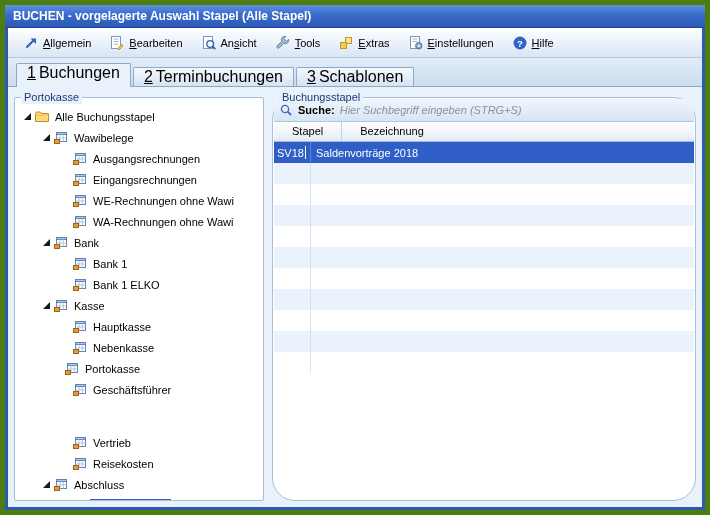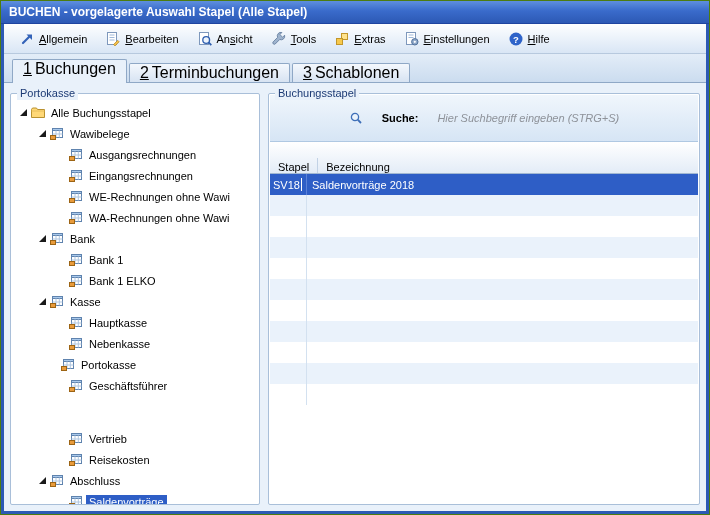--- a/index.html
+++ b/index.html
@@ -1,19 +1,19 @@
 <!DOCTYPE html>
 <html><head>
 <meta charset="utf-8">
 <style>
   * { margin:0; padding:0; box-sizing:border-box; }
   html,body { background:#fff; }
   body { font-family:"Liberation Sans", sans-serif; }
 
-  .window { width:710px; height:515px; display:flex; flex-direction:column; border:1px solid #4d7c0f; }
+  .window { width:710px; height:515px; display:flex; flex-direction:column; border:5px solid #4d7c0f; }
   .titlebar { flex:0 0 23px; background:linear-gradient(180deg,#5E8FDE 0%,#3A6BCB 45%,#2C59B4 100%);
     color:#fff; font-size:12px; font-weight:bold; display:flex; align-items:center; padding:0 8px;
     border-bottom:1px solid #1E44A0; white-space:nowrap; }
   .frame { flex:1; border-left:3px solid #2C59B4; border-right:3px solid #2C59B4; border-bottom:3px solid #2C59B4;
     background:#E9F1FA; display:flex; flex-direction:column; min-height:0; }
 
   .toolbar { flex:0 0 30px; background:linear-gradient(#FDFEFF,#D9E6F5); border-bottom:1px solid #B7C9DE;
     display:flex; align-items:center; padding:0 8px; gap:4px; }
   .menu-btn { display:flex; align-items:center; gap:4px; font-size:11px; padding:3px 6px;
     border:1px solid transparent; border-radius:2px; cursor:default; white-space:nowrap; }
@@ -27,39 +27,39 @@
     border-radius:2px 2px 0 0; background:linear-gradient(#F4F8FD,#D7E3F2); white-space:nowrap; }
   .tab.active { background:#E9F1FA; margin-bottom:-1px; padding-bottom:5px; }
   .tab-num { text-decoration:underline; margin-right:3px; }
 
   .content { flex:1; display:flex; gap:8px; padding:10px 6px 6px; min-height:0; }
   .groupbox { border:1px solid #A9BFD9; border-radius:2px; position:relative; background:#fff;
     display:flex; flex-direction:column; min-height:0; }
   .groupbox-label { position:absolute; top:-7px; left:6px; background:#E9F1FA; padding:0 3px;
     font-size:11px; color:#1C3A74; line-height:13px; }
   .gb-selektion { flex:0 0 250px; }
-  .gb-stapel { flex:1; }
+  .gb-stapel { flex:1;border-radius:23px; }
 
   .tree { flex:1; padding-top:8px; overflow:hidden; }
   .tree-row { height:21px; display:flex; align-items:center; font-size:11px; white-space:nowrap; cursor:default; }
   .tree-arrow { width:13px; height:12px; display:inline-flex; align-items:center; justify-content:center; flex:0 0 13px; }
   .tree-icon { width:18px; height:16px; flex:0 0 18px; }
   .tree-icon svg { display:block; }
   .tree-label { padding:1px 3px; }
   .tree-row.selected .tree-label { background:#2E5EC6; color:#fff; }
 
   .search-bar { flex:0 0 22px; margin:1px 1px 0; background:linear-gradient(#F0F6FC,#D6E5F5);
-    border-bottom:1px solid #AFC8E2; display:flex; align-items:center; gap:19px; padding:16px 5px; font-size:11px;justify-content:center; }
+    border-bottom:1px solid #AFC8E2; display:flex; align-items:center; gap:5px; padding:4px 5px; font-size:11px; }
   .search-icon { width:14px; height:14px; display:inline-block; }
   .search-label { font-weight:bold; }
   .search-placeholder { color:#8E9299; font-style:italic; }
 
   .header-row { flex:0 0 20px; display:flex; background:linear-gradient(#FFFFFF,#E3ECF7);
     border-bottom:1px solid #A2B8D2; font-size:11px; margin:0 1px; }
-  .hcell { padding:3px 8px 0;margin-top:16px; }
+  .hcell { padding:3px 18px 0; }
   .hcell.stapel { flex:0 0 37px; border-right:1px solid #C2D2E5; }
   .hcell.bez { flex:1; }
 
   .list { flex:1; margin:0 1px 1px; overflow:hidden; }
   .list-row { height:21px; display:flex; font-size:11px; align-items:stretch; }
   .list-row.selected { background:#2E5EC6; color:#fff; }
   .list-row.empty.alt { background:#EAF2FB; }
   .cell { display:flex; align-items:center; }
   .cell-stapel { flex:0 0 37px; padding:0 3px; border-right:1px solid #D3E1F0; }
   .list-row.selected .cell-stapel { border-right-color:#5B82D8; }

